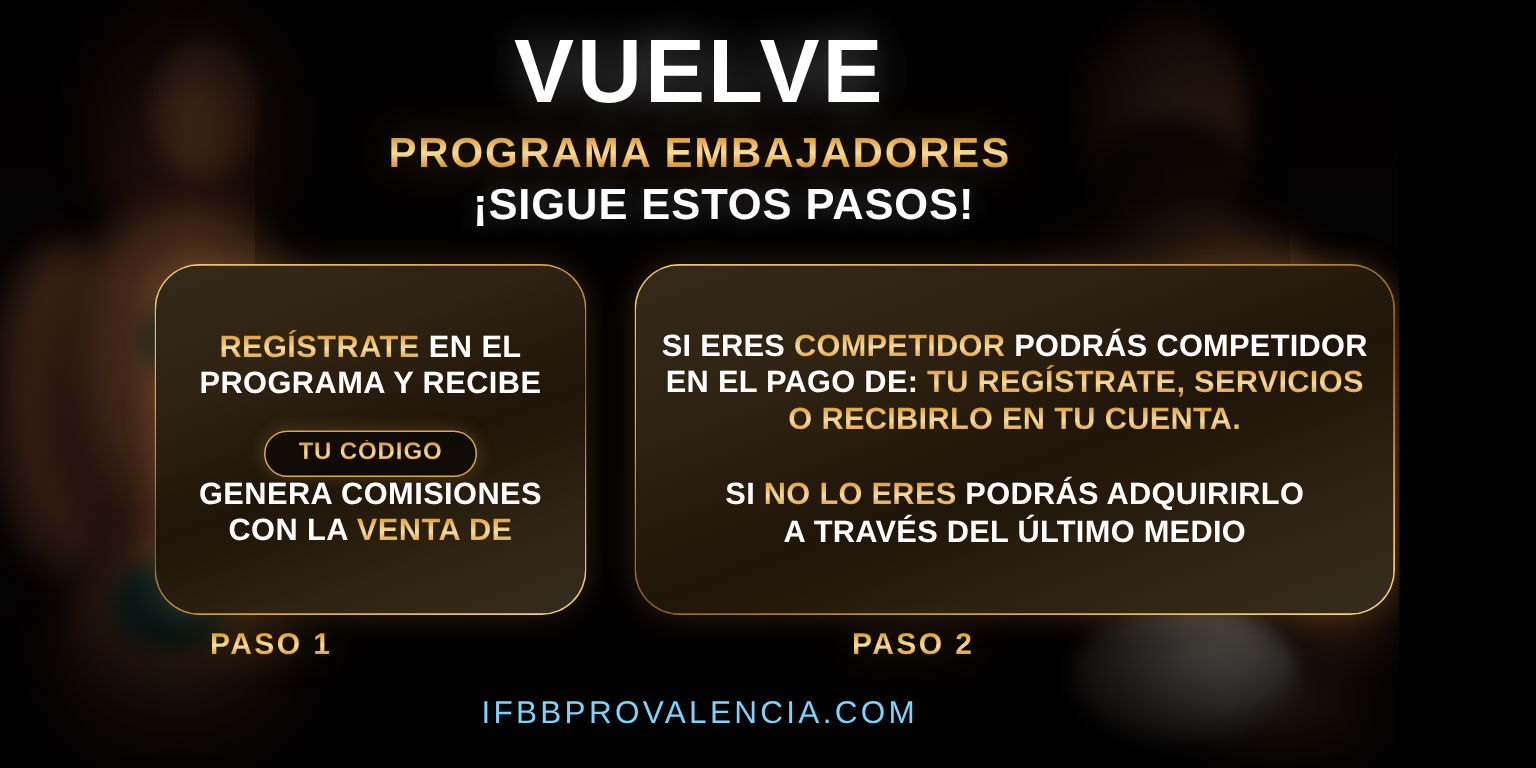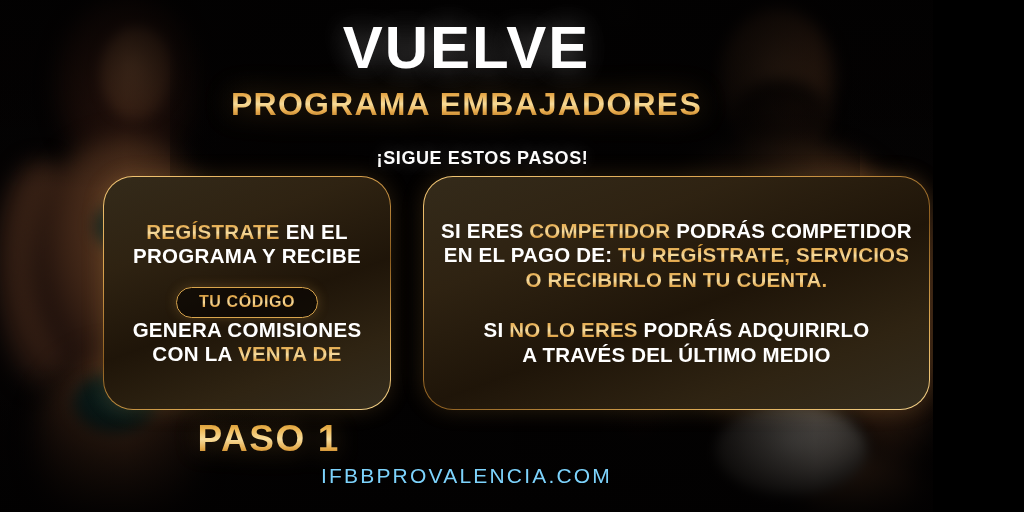--- a/index.html
+++ b/index.html
@@ -63,27 +63,27 @@
                background:radial-gradient(ellipse 62% 70% at 50% 45%,rgba(2,1,1,.93) 0%,rgba(2,1,1,.80) 55%,rgba(2,1,1,0) 100%);}
 
   
   .content{position:absolute;inset:0;}
 
   .title{position:absolute;left:0;right:0;top:18px;text-align:center;
          font-size:60px;font-weight:700;letter-spacing:2px;color:#ffffff;line-height:1;
          text-shadow:0 0 26px rgba(255,255,255,.30),0 0 60px rgba(255,255,255,.12);}
 
   .subtitle{position:absolute;left:0;right:0;top:88px;text-align:center;
-            font-size:32px;font-weight:700;letter-spacing:1.2px;line-height:1;
+            font-size:28px;font-weight:700;letter-spacing:1.2px;line-height:1;
             background:linear-gradient(180deg,#b97d24 0%,#e8ac4e 22%,#f7dc9a 50%,#e9ad4f 72%,#a96d1d 100%);
             -webkit-background-clip:text;background-clip:text;color:transparent;
             filter:drop-shadow(0 0 14px rgba(230,165,70,.30));}
 
-  .tagline{position:absolute;left:0;right:0;top:148px;text-align:center;
-           font-size:18px;font-weight:700;letter-spacing:.6px;color:#fdfdfd;line-height:1.2;
+  .tagline{position:absolute;left:0;right:0;top:120px;text-align:center;
+           font-size:29px;font-weight:700;letter-spacing:.6px;color:#fdfdfd;line-height:1.2;
            text-shadow:0 0 18px rgba(255,255,255,.25);padding-left:32px;}
 
   
   .card{position:absolute;border-radius:30px;
         background:rgba(4,3,3,.80);
         border:1.6px solid transparent;
         background-image:linear-gradient(rgba(4,3,3,.80),rgba(4,3,3,.80)),
                          linear-gradient(160deg,#f3c877 0%,#d9a14d 28%,#8a5c1f 55%,#d9a54f 78%,#f6d48b 100%);
         background-origin:border-box;background-clip:padding-box,border-box;
         box-shadow:0 0 22px rgba(226,165,80,.18);
@@ -102,24 +102,24 @@
 
   .pill{display:inline-block;padding:5px 22px 6px;border-radius:999px;
         border:1.6px solid #d9a54d;background:rgba(3,2,2,.55);
         box-shadow:0 0 12px rgba(217,165,77,.25);}
   .pill span{font-size:16px;font-weight:700;letter-spacing:.6px;}
 
   .r-para{font-size:20.5px;font-weight:700;letter-spacing:.2px;line-height:1.2;
           text-align:center;color:#ffffff;}
   .r-para.second{margin-top:26px;}
 
-  .paso{position:absolute;font-size:37px;font-weight:700;letter-spacing:1.6px;line-height:1;
+  .paso{position:absolute;font-size:20px;font-weight:700;letter-spacing:1.6px;line-height:1;
         background:linear-gradient(180deg,#c9891f 0%,#edb755 26%,#f8dd9c 52%,#e3a747 78%,#b1711b 100%);
         -webkit-background-clip:text;background-clip:text;color:transparent;
-        filter:drop-shadow(0 0 12px rgba(230,165,70,.32));text-align:right;}
+        filter:drop-shadow(0 0 12px rgba(230,165,70,.32));text-align:left;}
   .paso-1{left:140px;top:420px;width:200px;}
   .paso-2{left:568px;top:420px;width:200px;}
 
   .url{position:absolute;left:0;right:0;top:464px;text-align:center;
        font-size:21px;font-weight:400;letter-spacing:2.2px;color:#7dd3fc;}
 </style>
 </head>
 <body>
 
 <div id="poster">
@@ -178,17 +178,18 @@
         <span>EN EL PAGO DE: </span><span class="gold">TU REGÍSTRATE, SERVICIOS</span><br>
         <span class="gold">O RECIBIRLO EN TU CUENTA.</span>
       </div>
       <div class="r-para second">
         <span>SI </span><span class="gold">NO LO ERES</span><span> PODRÁS ADQUIRIRLO</span><br>
         <span>A TRAVÉS DEL ÚLTIMO MEDIO</span>
       </div>
     </div>
 
     <div class="paso paso-1">PASO 1</div>
+    <div class="paso paso-2">PASO 2</div>
 
     <div class="url">IFBBPROVALENCIA.COM</div>
 
   </div>
 </div>
 
 </body></html>

